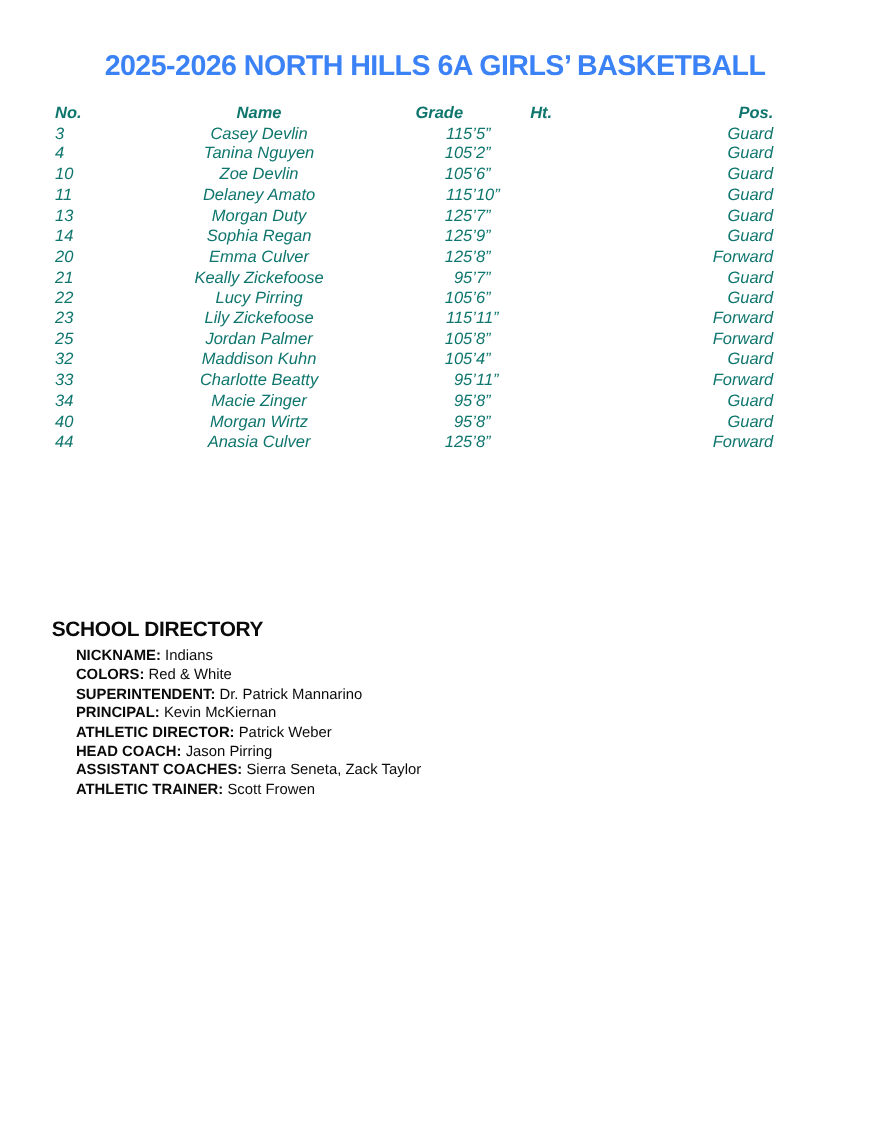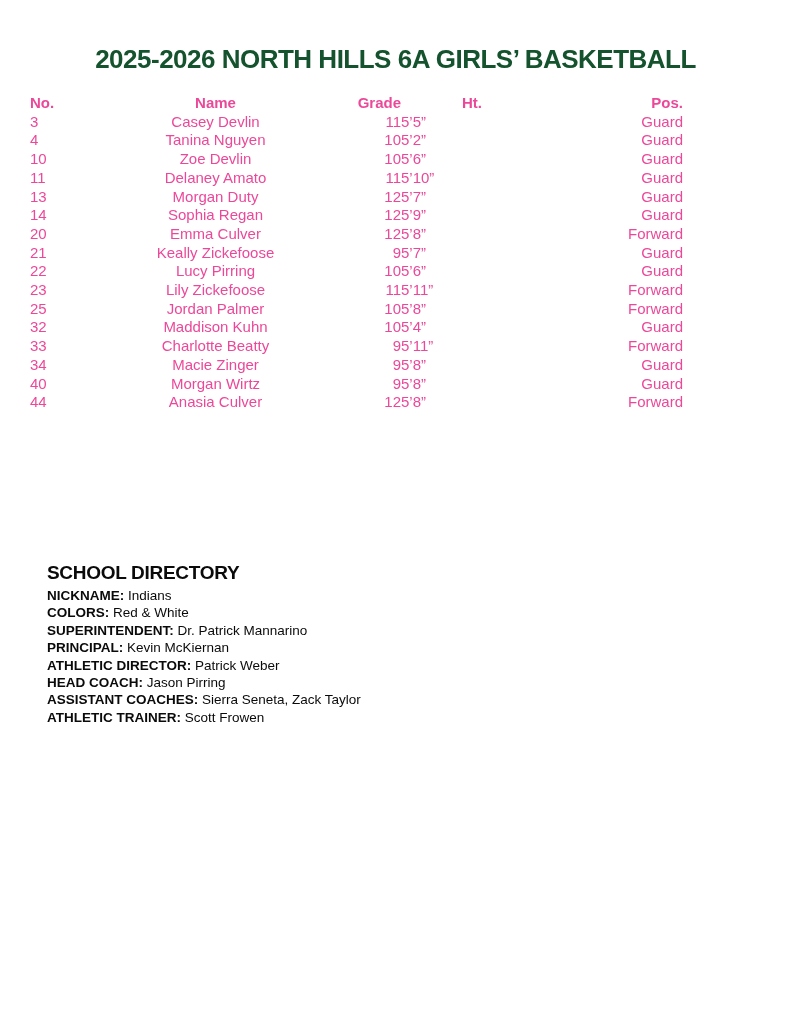--- a/index.html
+++ b/index.html
@@ -19,32 +19,33 @@
   .title {
     position: absolute;
     top: 44px;
     left: 0;
     width: 791px;
     margin: 0;
     text-align: center;
     font-size: 26px;
     font-weight: 800;
     letter-spacing: -0.5px;
-    color: #14532d;
+    color: #3b82f6;
     white-space: nowrap;
   }
   table.roster {
     position: absolute;
-    left: 30px;
+    left: 50px;
     top: 94px;
     width: 653px;
     border-collapse: collapse;
     table-layout: fixed;
     font-size: 15px;
-    color: #ec4899;
+    color: #0f766e;
+    font-style: italic;
   }
   table.roster th, table.roster td {
     padding: 0;
     margin: 0;
     height: 18.7px;
     line-height: 18.7px;
     vertical-align: top;
     font-weight: normal;
     white-space: nowrap;
     overflow: visible;
@@ -66,20 +67,21 @@
     font-size: 19px;
     font-weight: 800;
     letter-spacing: -0.3px;
     color: #0a0a0a;
   }
   .dir-line {
     font-size: 13.5px;
     line-height: 17.4px;
     color: #0a0a0a;
     white-space: nowrap;
+    margin-left: 22px;
   }
   .dir-line b { font-weight: 800; }
 </style>
 </head>
 <body>
 
 <div class="page">
 
   <h1 class="title">2025-2026 NORTH HILLS 6A GIRLS’ BASKETBALL</h1>
 

